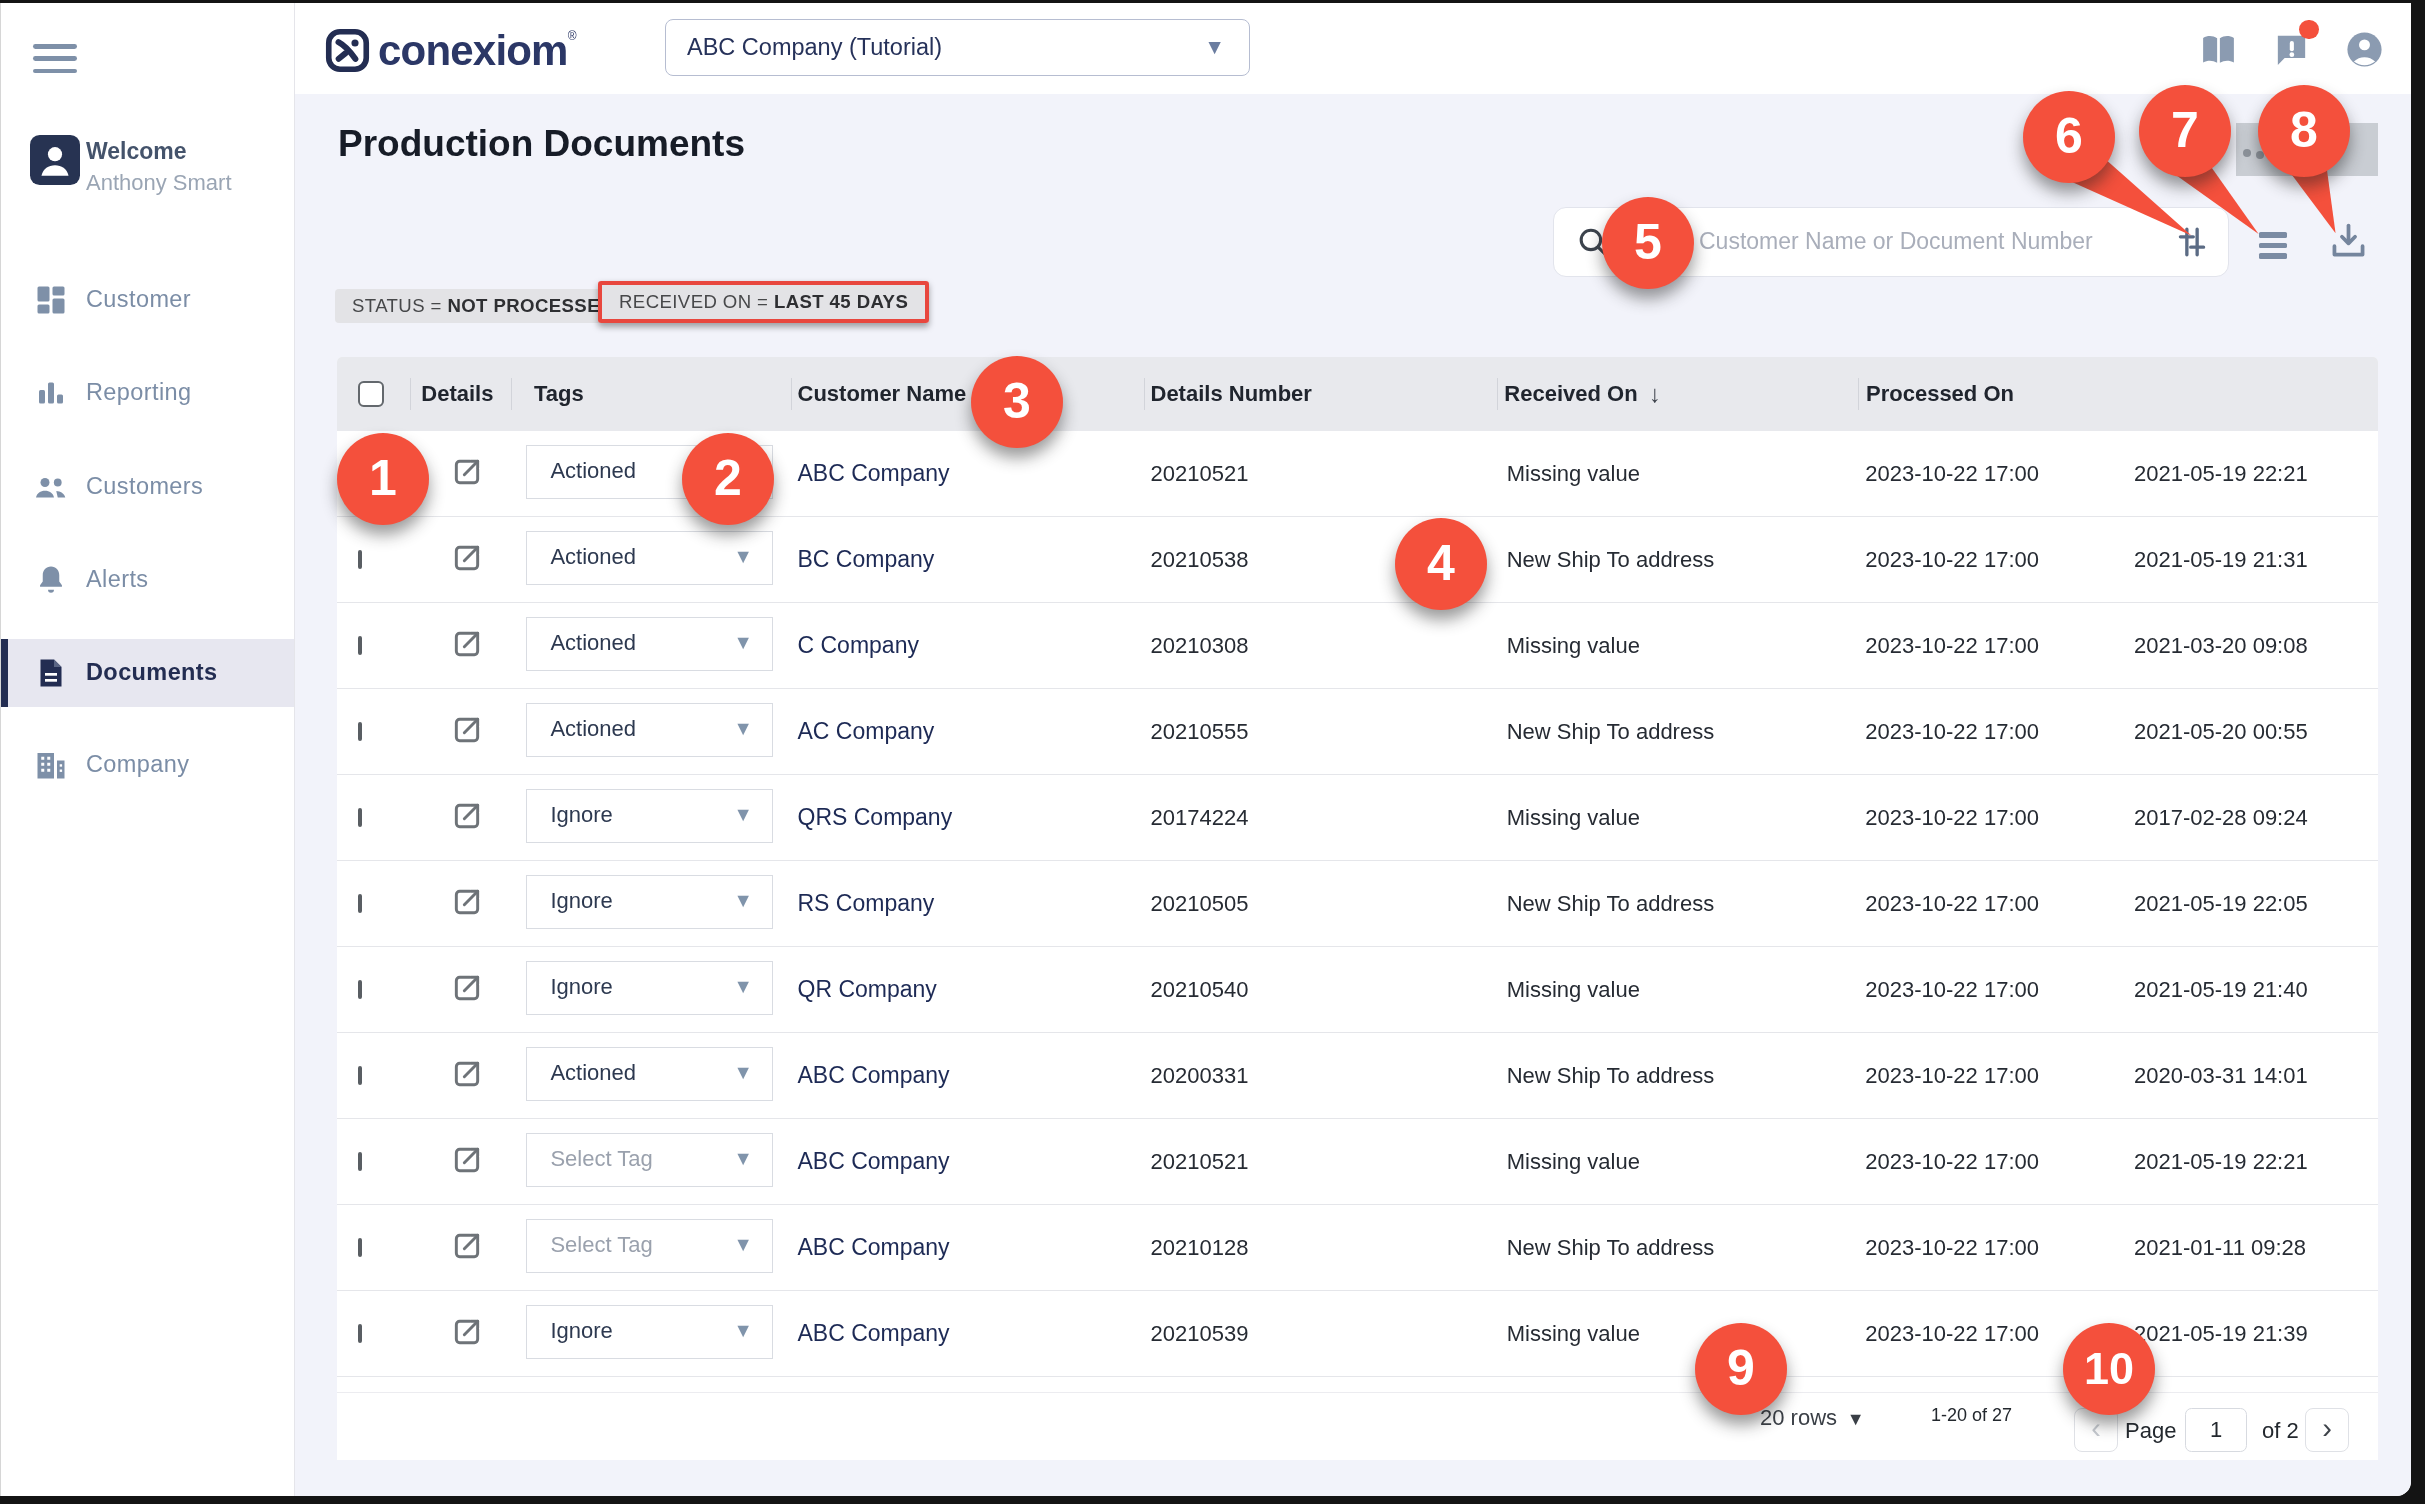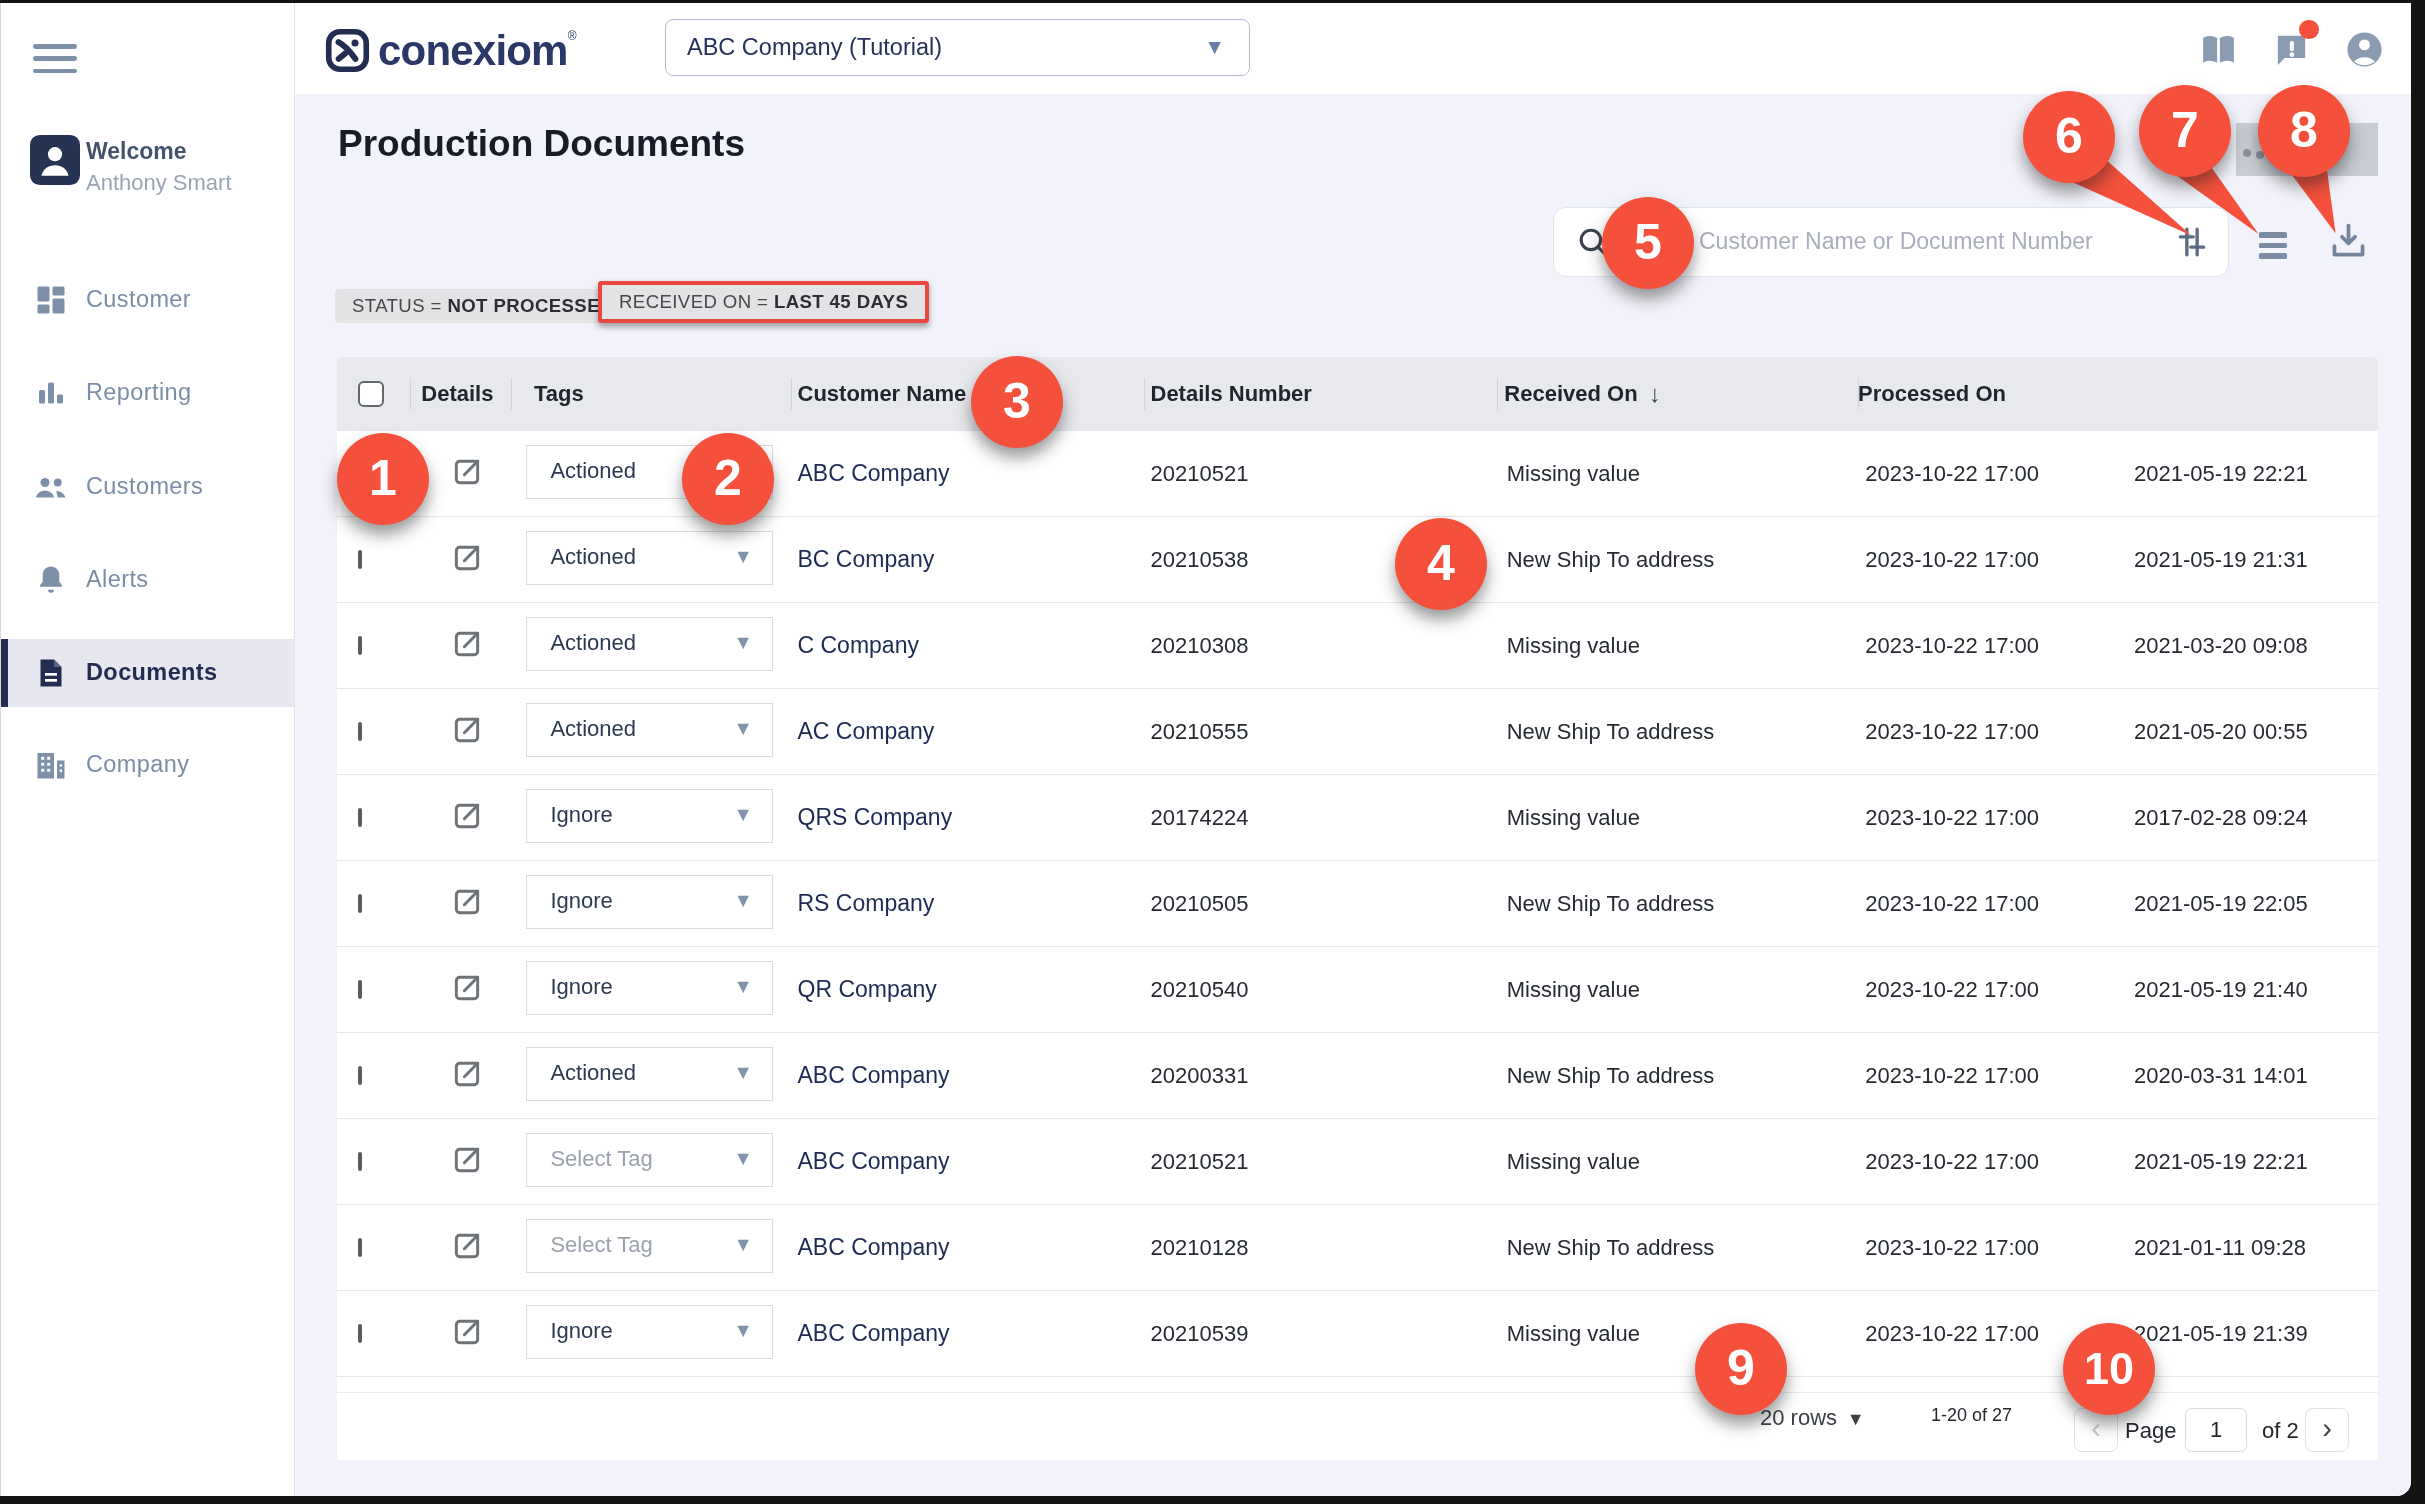--- a/index.html
+++ b/index.html
@@ -82,21 +82,21 @@
   .tagdd .tval { position:absolute; left:23px; top:12px; font-size:22px; color:#2d3950; }
   .tagdd.placeholder .tval { color:#9aa1ad; }
   .tagdd .tcaret { position:absolute; right:19.5px; top:13px; font-size:19.5px; color:#8094ab; }
   .c-cust { font-size:23px; font-weight:500; color:#1d2a55; padding-left:6.5px; cursor:pointer; }
   .c-doc  { font-size:22px; color:#262b33; padding-left:6.5px; }
   .c-rsn  { font-size:22px; color:#262b33; padding-left:9.7px; }
   .c-rcv  { font-size:22px; color:#262b33; padding-left:7.3px; }
   .c-prc  { font-size:22px; color:#262b33; padding-left:4px; }
   .th-details { padding-left:11.3px;text-align:right; } .th-tags { padding-left:23px; }
   .th-cust { padding-left:6.5px; } .th-doc { padding-left:6.5px; }
-  .th-rsn { padding-left:9.7px; } .th-rcv { padding-left:7.3px; } .th-prc { padding-left:0; }
+  .th-rsn { padding-left:9.7px; } .th-rcv { padding-left:7.3px; } .th-prc { padding-left:8px; }
   .info-ico { display:inline-block; width:24px; height:24px; border-radius:50%; background:#8ba0b6; color:#fff;
               font-size:17px; line-height:24px; text-align:center; font-weight:bold; margin-left:11.3px; cursor:pointer; }
   .sort-arrow { font-size:24px; font-weight:normal; color:#3d434c; margin-left:11.3px; }
 
   
   .tfoot { position:absolute; left:0; bottom:0; width:100%; height:84px; background:#fff; border-top:0.8px solid #e5e6ea; }
   .tfoot::before { content:""; position:absolute; left:0; top:14.6px; width:100%; height:0.8px; background:#ececf0; }
   .rows-sel { position:absolute; left:1423px; top:27.6px; font-size:22px; color:#3a3f46; cursor:pointer; }
   .rows-sel .fcaret { font-size:18px; color:#3a3f46; margin-left:9.7px; }
   .range { position:absolute; left:1594px; top:27.6px; font-size:18px; color:#23282e; font-weight:500; }

